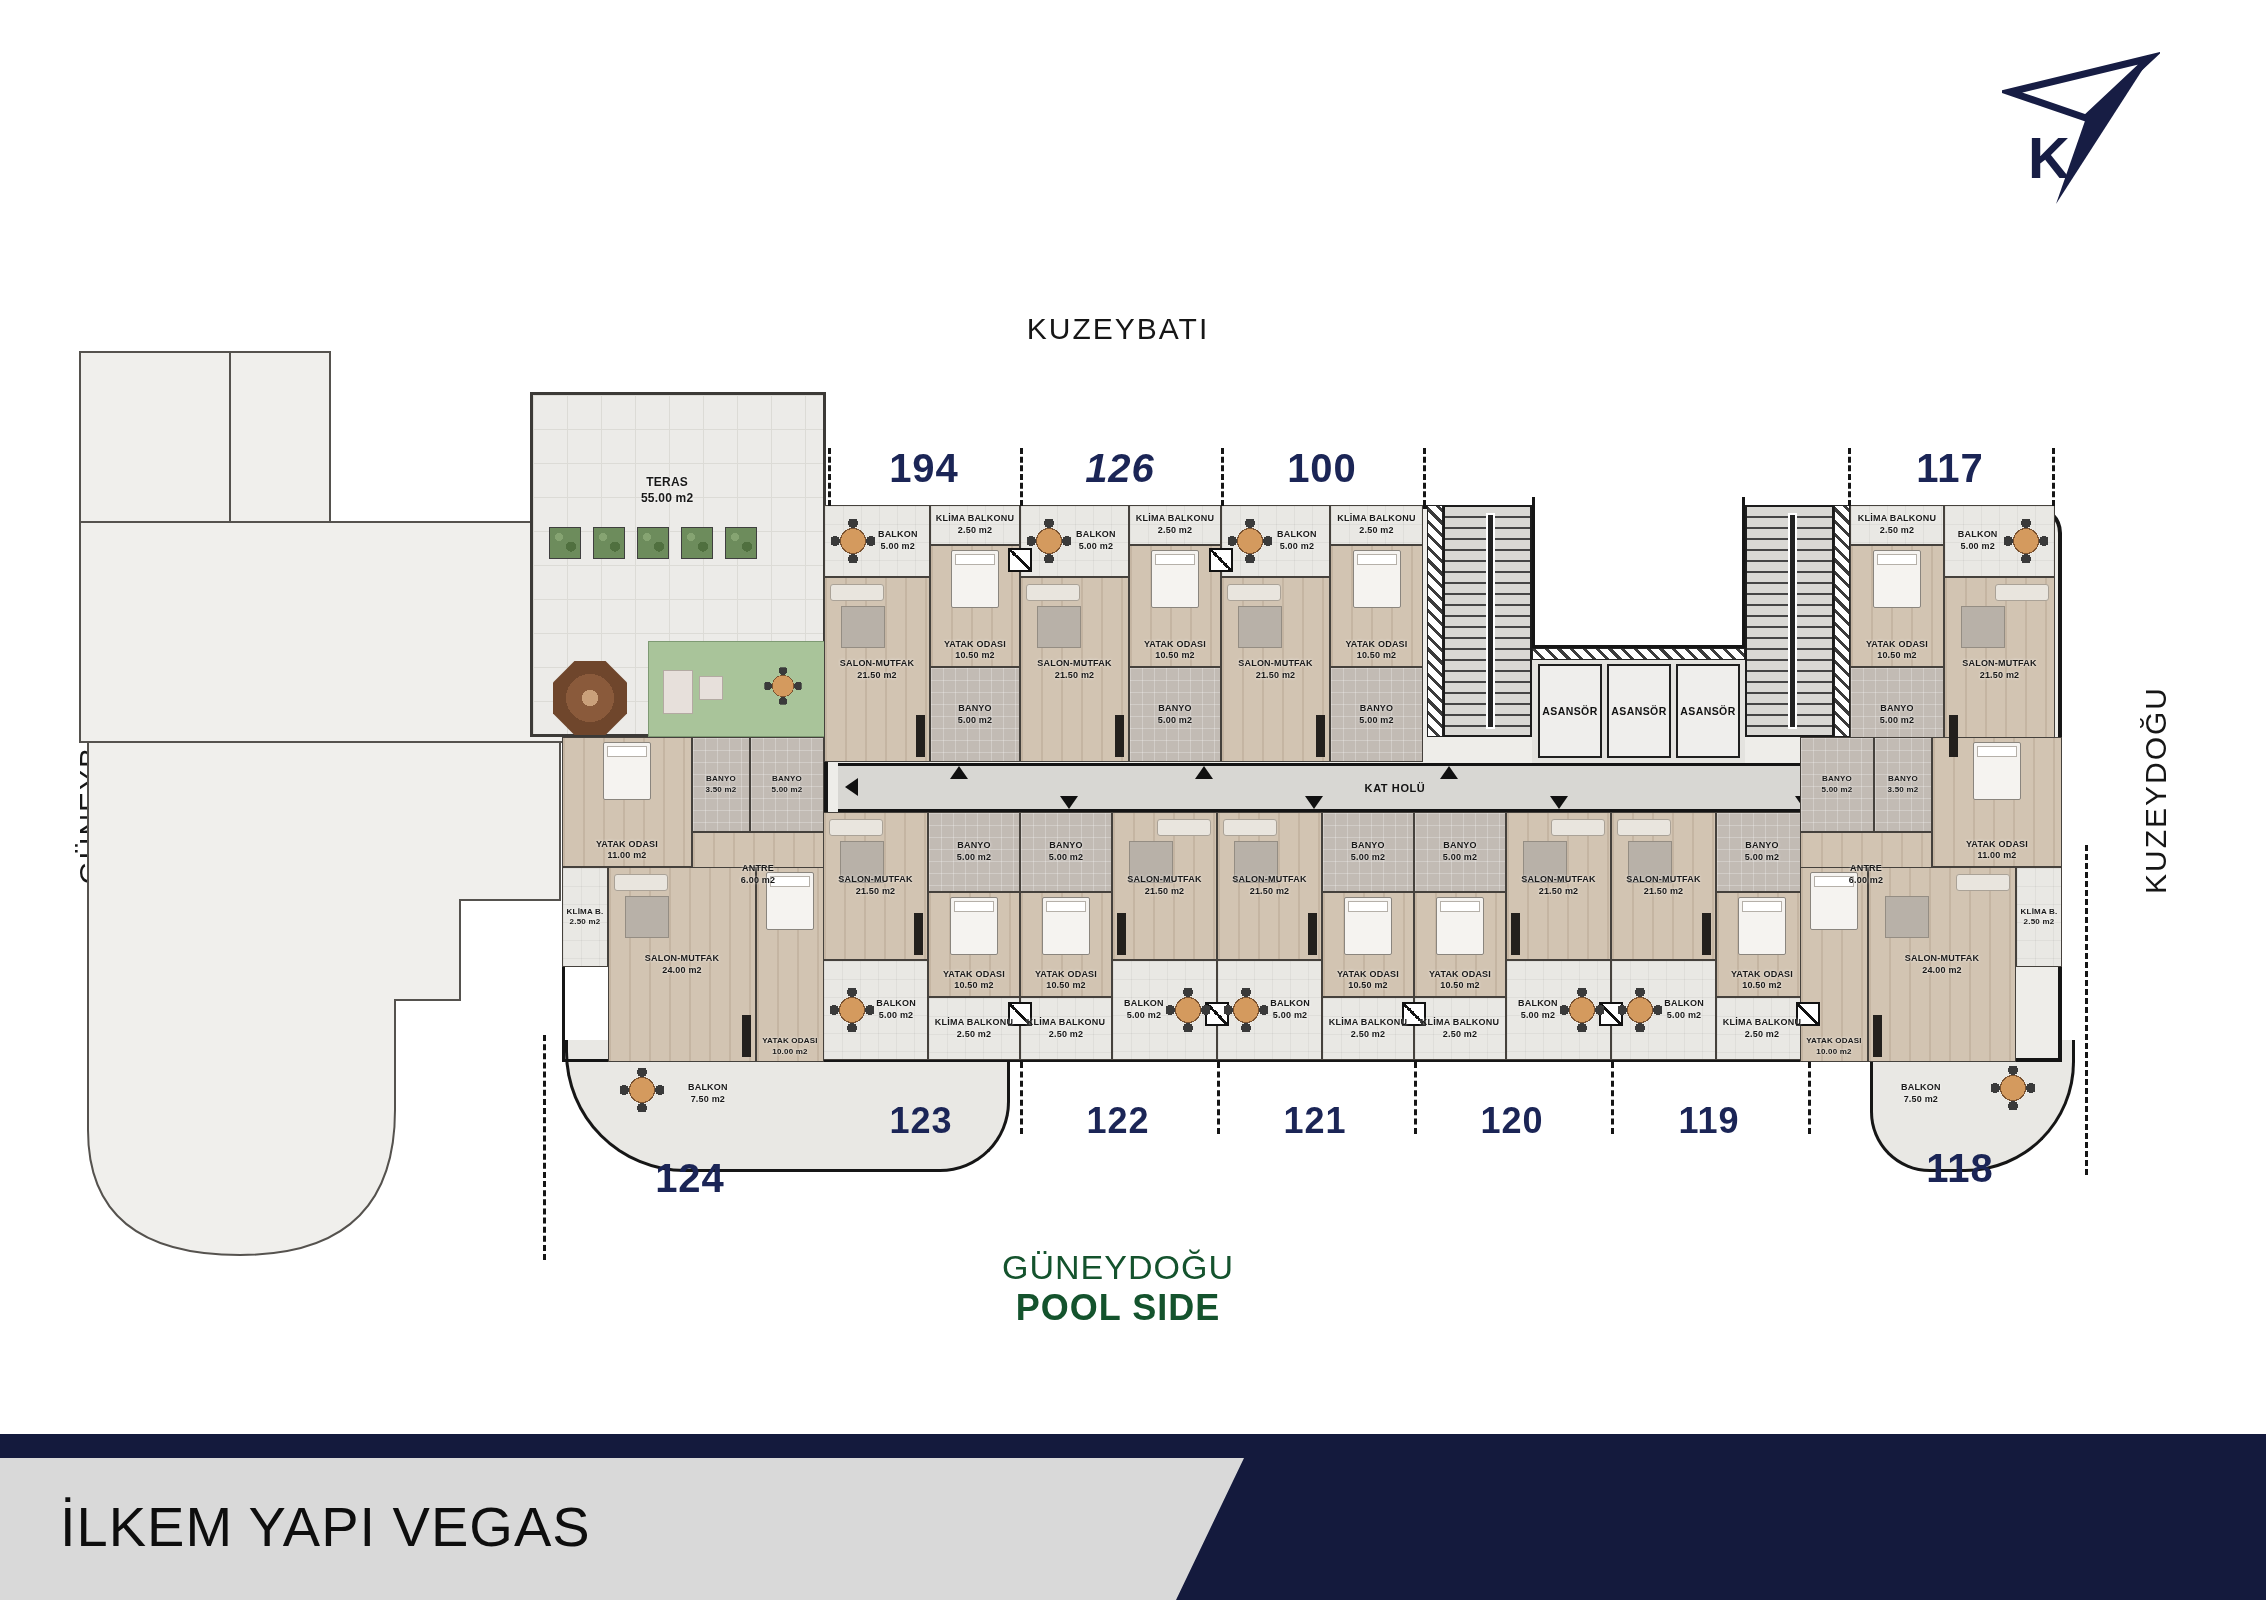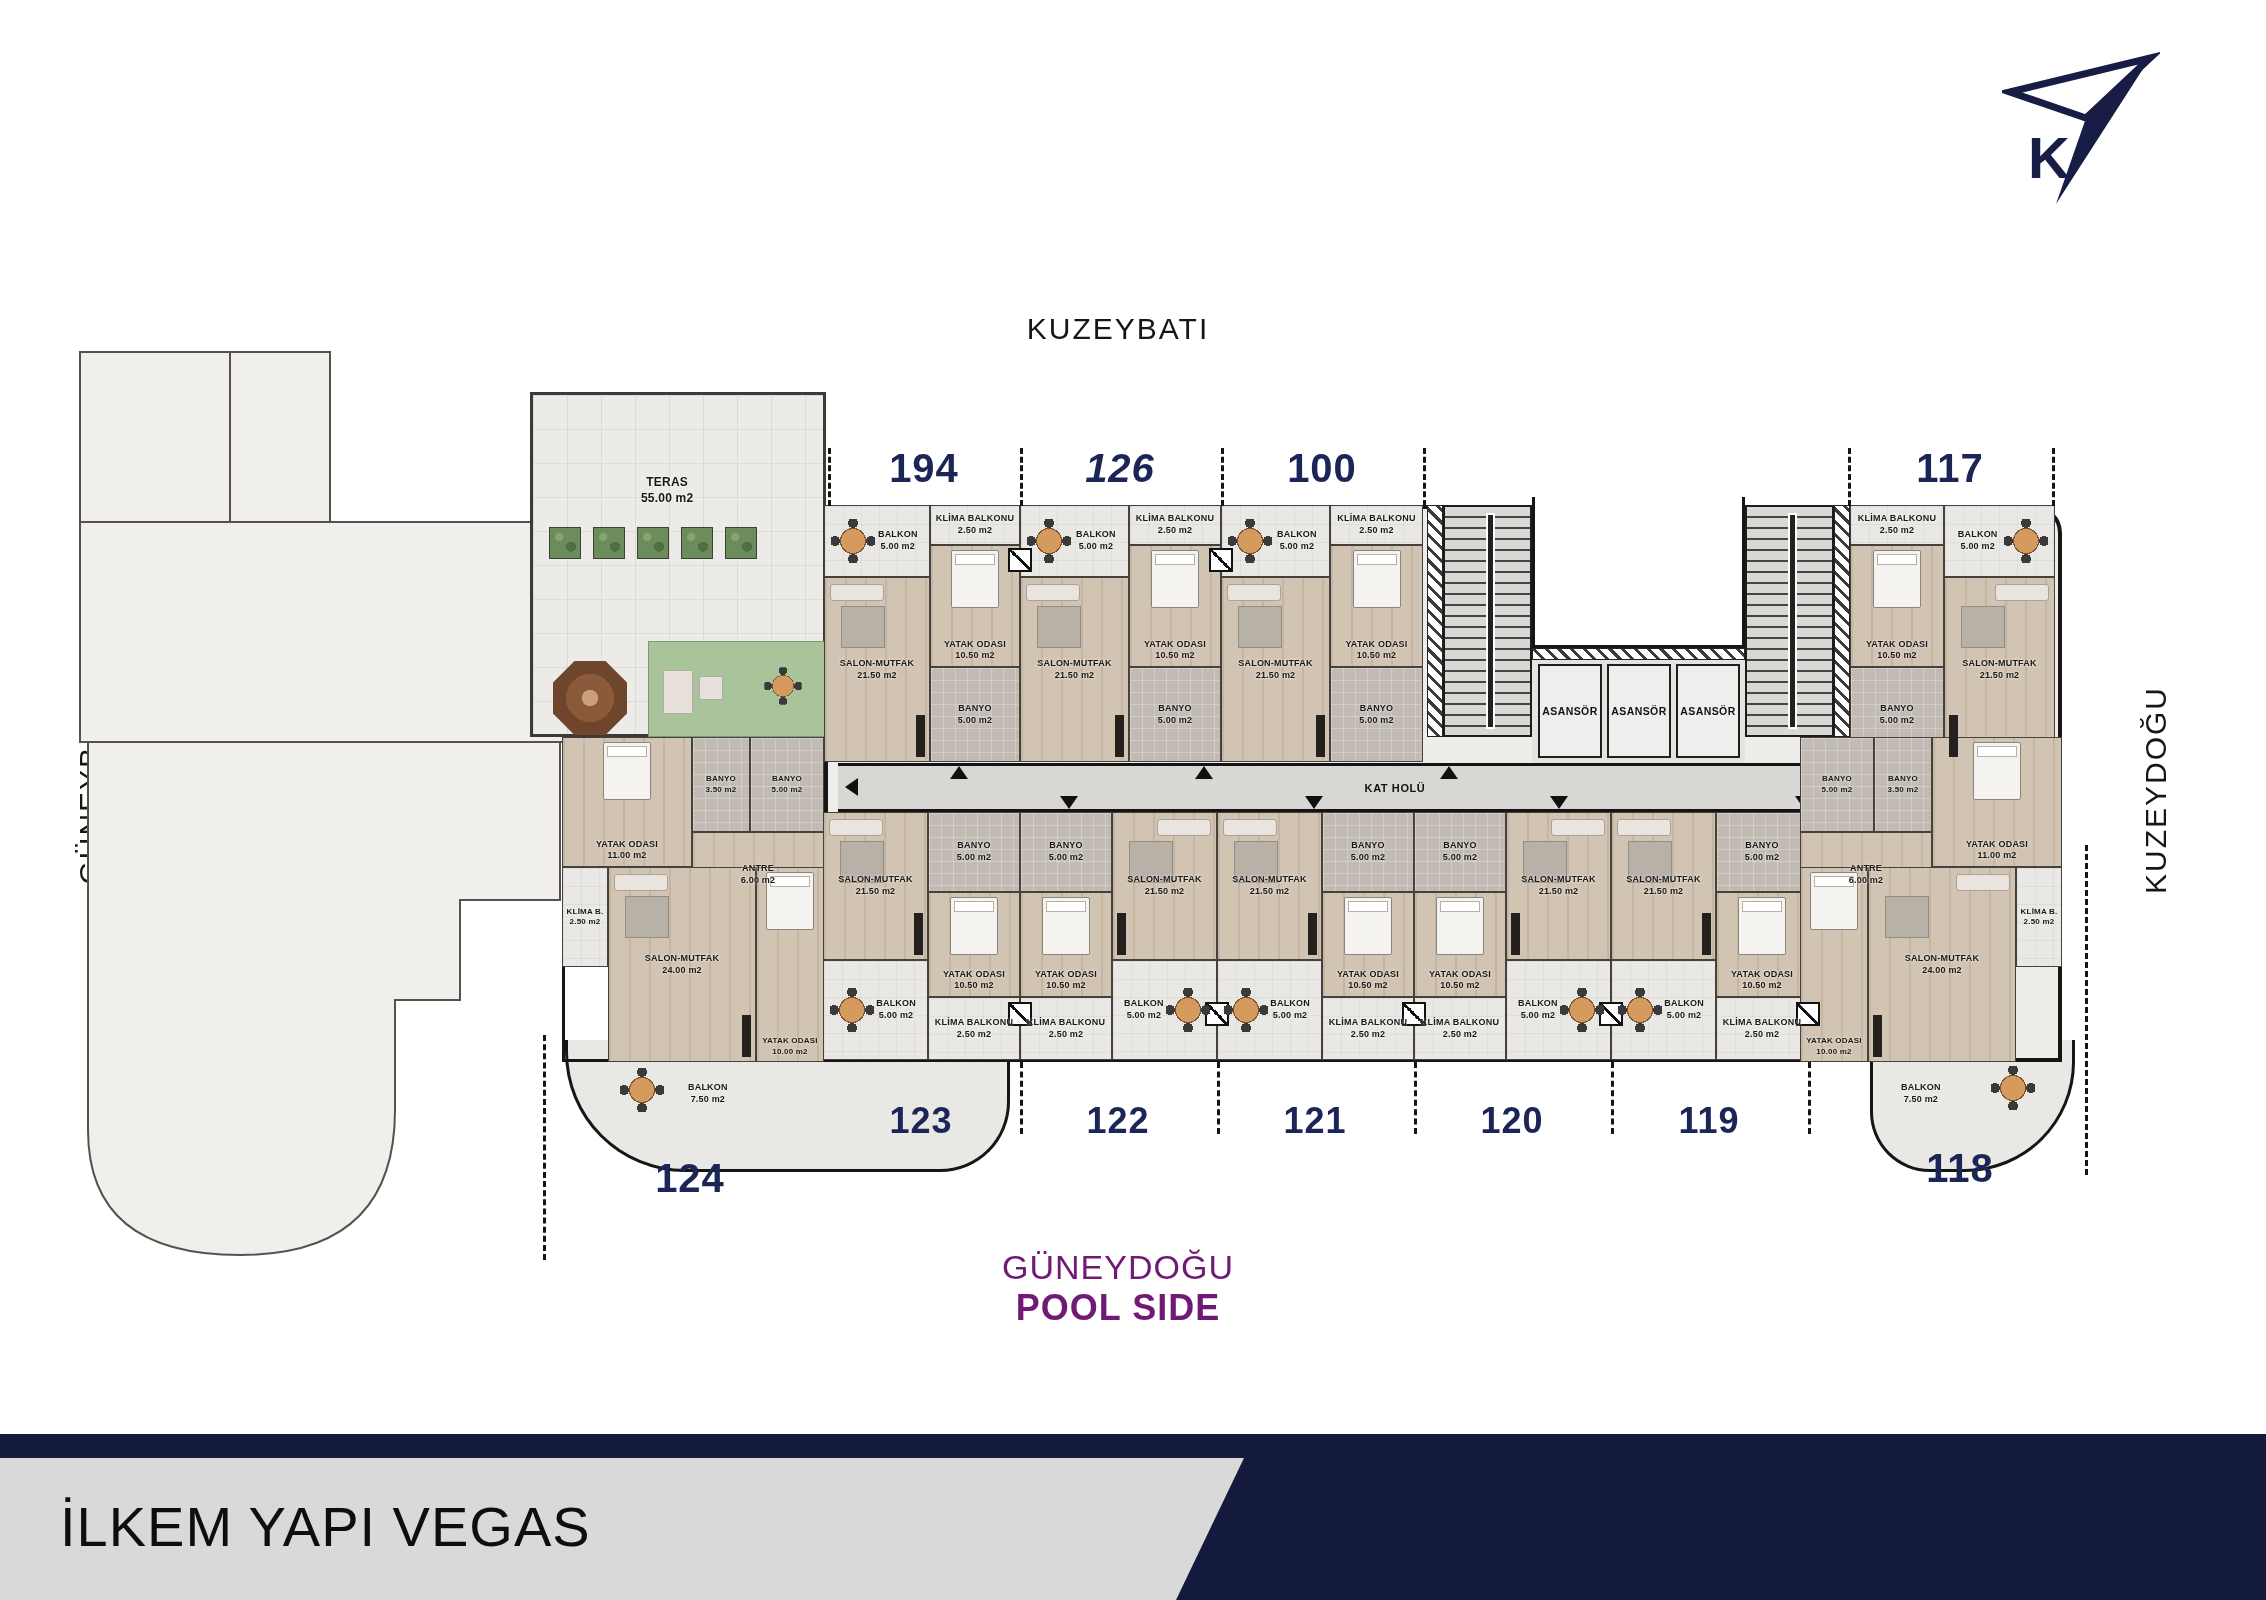--- a/index.html
+++ b/index.html
@@ -66,21 +66,21 @@
   .num{position:absolute;transform:translateX(-50%);color:#1b2556;font-weight:bold;font-size:40px;letter-spacing:1px;}
   .num.small{font-size:36px;margin-top:14px;}
   .vdash{position:absolute;width:0;border-left:3px dashed #151515;}
   .dsq{position:absolute;width:24px;height:24px;border:2px solid #111;box-sizing:border-box;
        background:linear-gradient(45deg,transparent 45%,#111 45%,#111 55%,transparent 55%),#fff;}
   .aru{position:absolute;width:0;height:0;border-left:9px solid transparent;border-right:9px solid transparent;border-bottom:13px solid #101010;}
   .ard{position:absolute;width:0;height:0;border-left:9px solid transparent;border-right:9px solid transparent;border-top:13px solid #101010;}
   .arl{position:absolute;width:0;height:0;border-top:9px solid transparent;border-bottom:9px solid transparent;border-right:13px solid #101010;}
   .dir{position:absolute;color:#161616;font-size:30px;letter-spacing:2px;white-space:nowrap;}
   .dir.vert{transform:translate(-50%,-50%) rotate(-90deg);}
-  .poolside{position:absolute;text-align:center;color:#701a75;transform:translateX(-50%);}
+  .poolside{position:absolute;text-align:center;color:#14532d;transform:translateX(-50%);}
   .poolside .l1{font-size:34px;letter-spacing:1px;}
   .poolside .l2{font-size:36px;font-weight:bold;letter-spacing:1px;}
   
   .footer-gray{position:absolute;left:0;top:1458px;width:1246px;height:142px;background:#d9d9d9;}
   .footer-navy{position:absolute;left:0;top:1434px;width:2266px;height:166px;background:#141a3d;
        clip-path:polygon(0 0,2266px 0,2266px 166px,1176px 166px,1244px 24px,0 24px);}
   .footer-left{position:absolute;left:60px;top:1494px;font-size:56px;color:#0e0e0e;letter-spacing:1px;}
   .footer-right{position:absolute;left:1772px;top:1496px;transform:translateX(-50%);font-size:55px;color:#f4f4f6;letter-spacing:1px;white-space:nowrap;}
 </style>
 </head>

